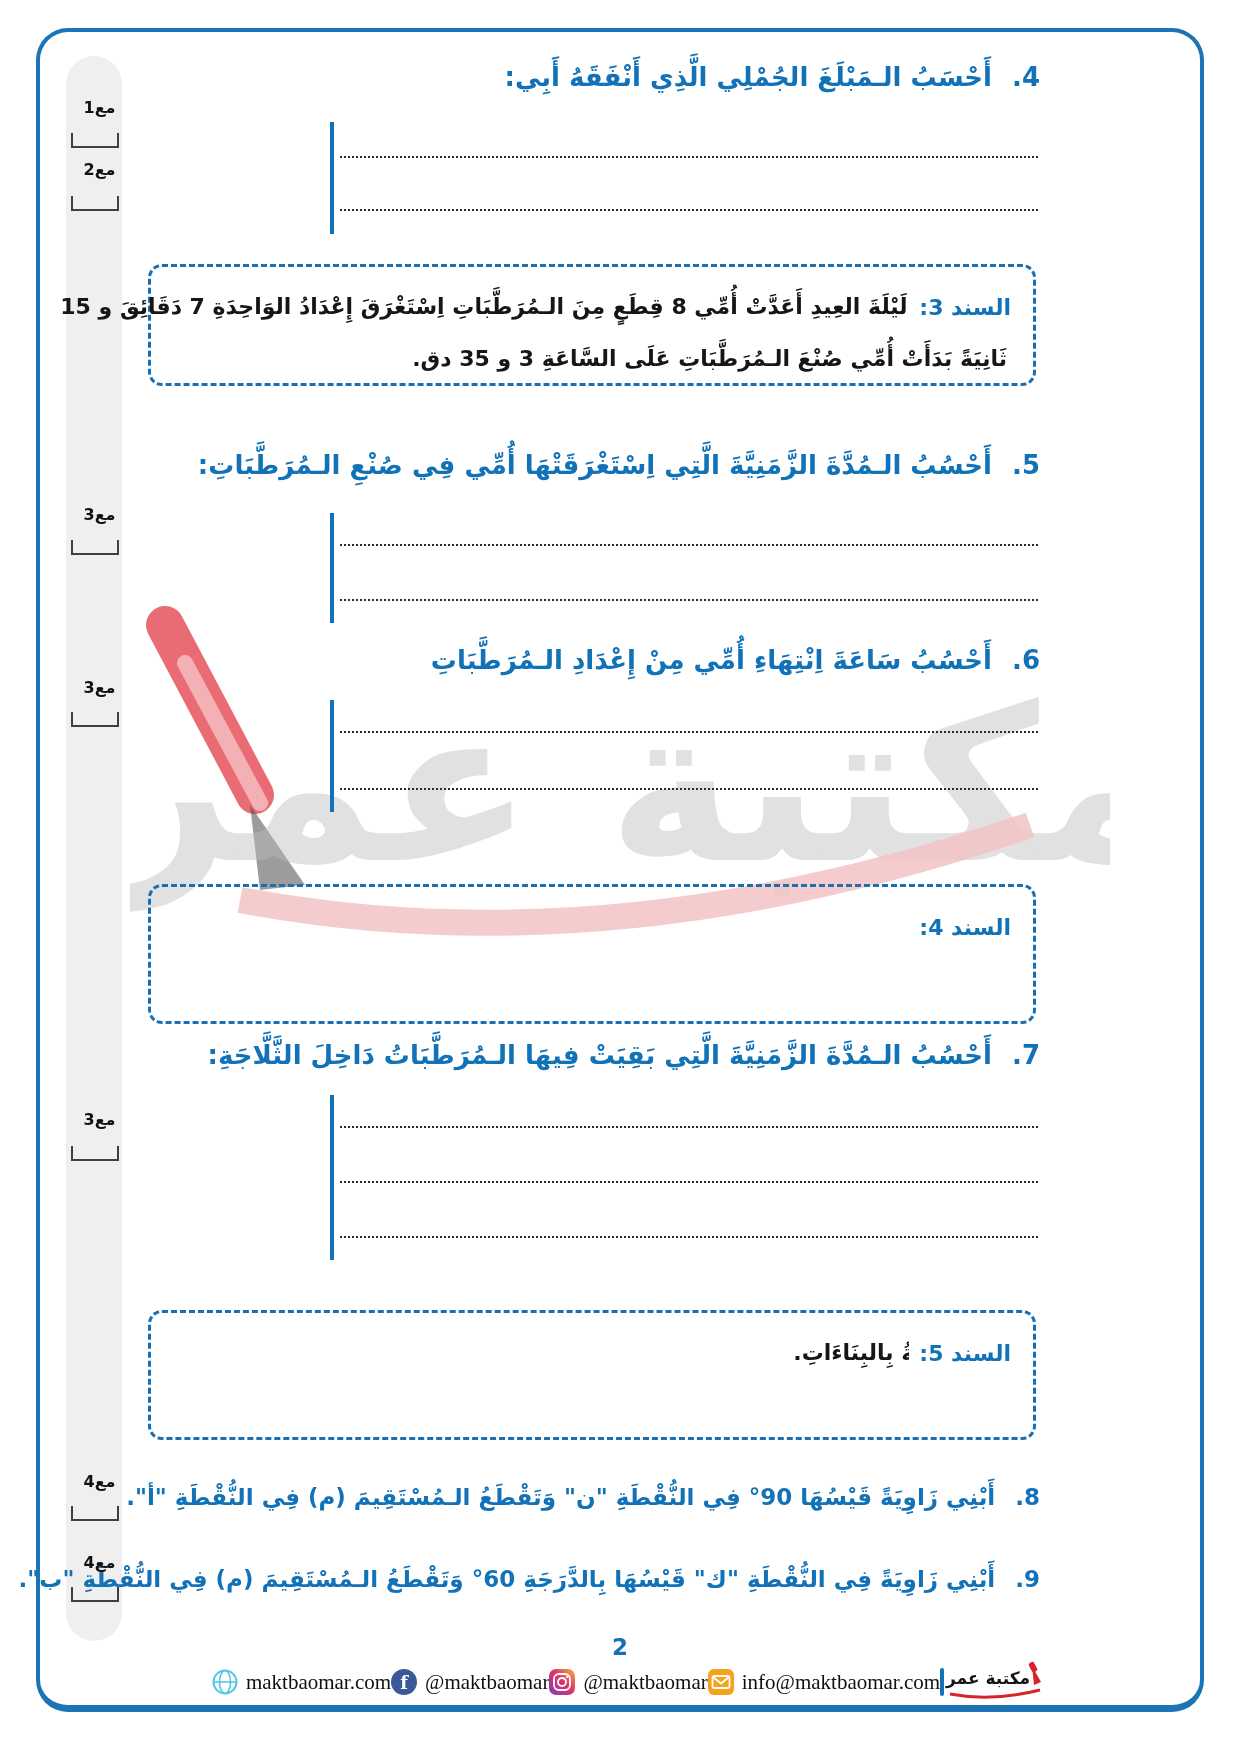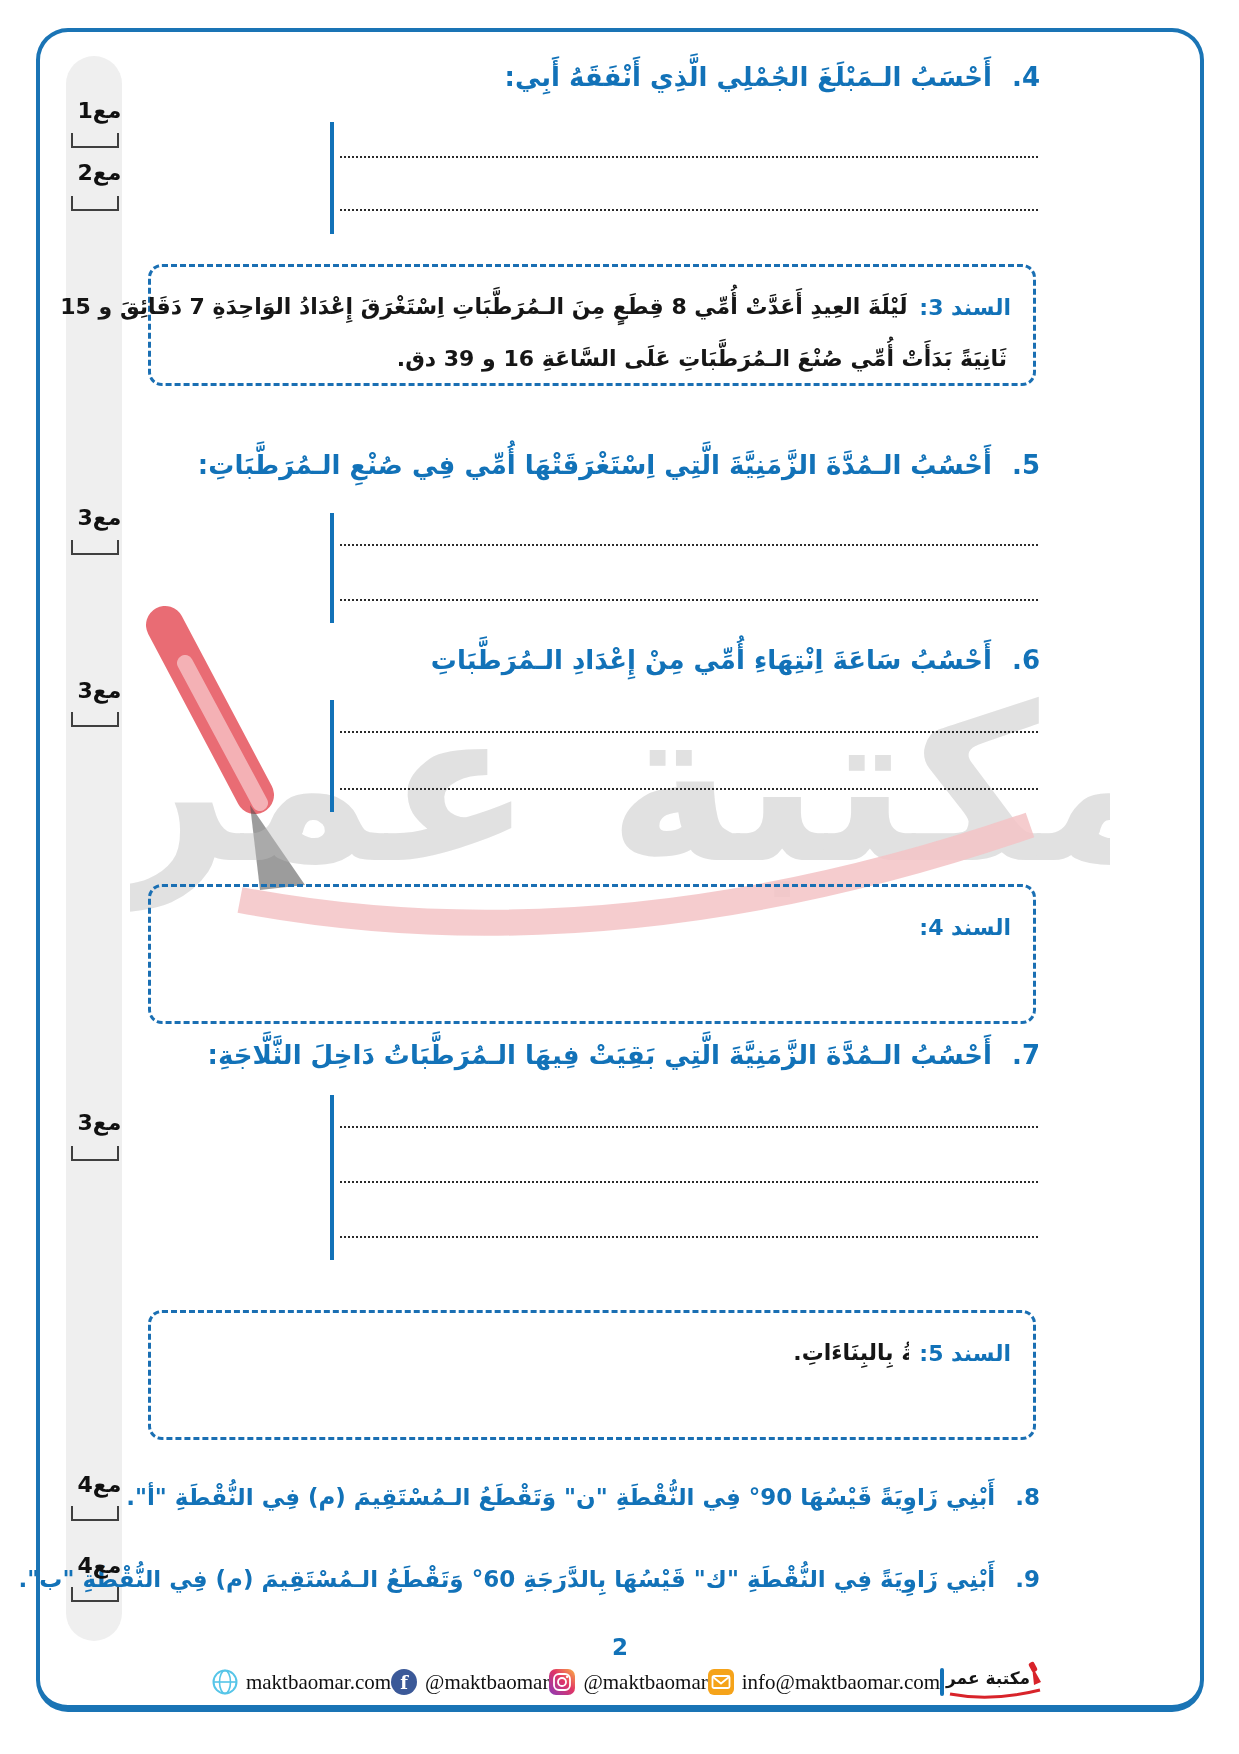--- a/index.html
+++ b/index.html
@@ -5,21 +5,21 @@
   * { margin:0; padding:0; box-sizing:border-box; }
   body { background:#ffffff; font-family:"DejaVu Sans", sans-serif; }
   .page { position:relative; width:1239px; height:1754px; background:#ffffff; overflow:hidden; }
 
   .frame { position:absolute; left:36px; top:28px; width:1168px; height:1684px;
            border:4px solid #1a74b5; border-bottom-width:7px; border-radius:32px; z-index:3; pointer-events:none; }
 
   .margin-bar { position:absolute; left:66px; top:56px; width:56px; height:1585px;
                 background:#efefef; border-radius:28px; z-index:1; }
   .mark-label { position:absolute; left:66px; width:67px; text-align:center;
-                font-size:22px; font-weight:700; color:#111; direction:rtl; z-index:4; }
+                font-size:16px; font-weight:700; color:#111; direction:rtl; z-index:4; }
   .bracket { position:absolute; left:71px; width:48px; height:15px;
              border:2px solid #3f3f3f; border-top:none; z-index:4; }
 
   .wm { position:absolute; left:130px; top:555px; z-index:1; }
 
   .qrow { position:absolute; right:199px; display:flex; direction:rtl; gap:20px;
           color:#1272b8; font-weight:700; font-size:26px; white-space:nowrap; z-index:2; }
   .qrow.small { font-size:23px; }
   .qnum { direction:rtl; }
 
@@ -86,21 +86,21 @@
     <span>أَحْسَبُ الـمَبْلَغَ الجُمْلِي الَّذِي أَنْفَقَهُ أَبِي:</span>
   </div>
   <div class="vline" style="top:122px;height:112px"></div>
   <div class="dotline" style="top:156px"></div>
   <div class="dotline" style="top:209px"></div>
 
   <div class="sanad" style="top:264px;height:122px">
     <div class="sanad-label">السند 3:</div>
     <div class="sanad-body">
       <div class="sanad-line">بِـمُنَاسَبَةَ لَيْلَةَ العِيدِ أَعَدَّتْ أُمِّي 8 قِطَعٍ مِنَ الـمُرَطَّبَاتِ اِسْتَغْرَقَ إِعْدَادُ الوَاحِدَةِ 7 دَقَائِقَ و 15</div>
-      <div class="sanad-line">ثَانِيَةً بَدَأَتْ أُمِّي صُنْعَ الـمُرَطَّبَاتِ عَلَى السَّاعَةِ 16 و 39 دق.</div>
+      <div class="sanad-line">ثَانِيَةً بَدَأَتْ أُمِّي صُنْعَ الـمُرَطَّبَاتِ عَلَى السَّاعَةِ 3 و 35 دق.</div>
     </div>
   </div>
 
   <div class="qrow" style="top:450px">
     <span class="qnum">5.</span>
     <span>أَحْسُبُ الـمُدَّةَ الزَّمَنِيَّةَ الَّتِي اِسْتَغْرَقَتْهَا أُمِّي فِي صُنْعِ الـمُرَطَّبَاتِ:</span>
   </div>
   <div class="vline" style="top:513px;height:110px"></div>
   <div class="dotline" style="top:544px"></div>
   <div class="dotline" style="top:599px"></div>

